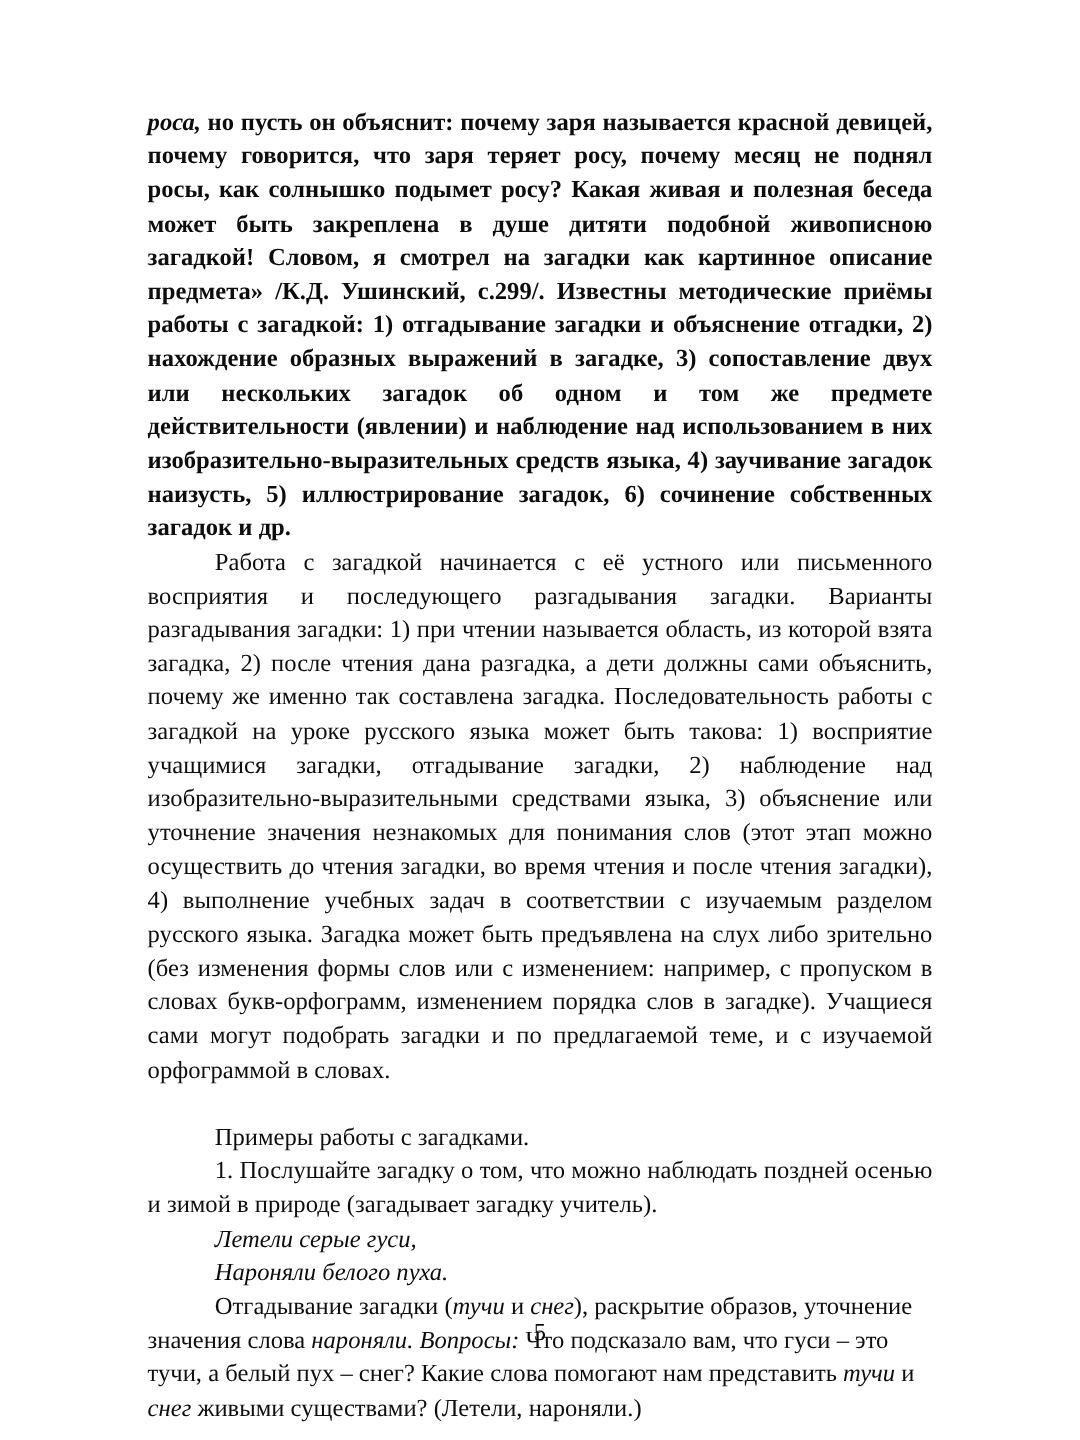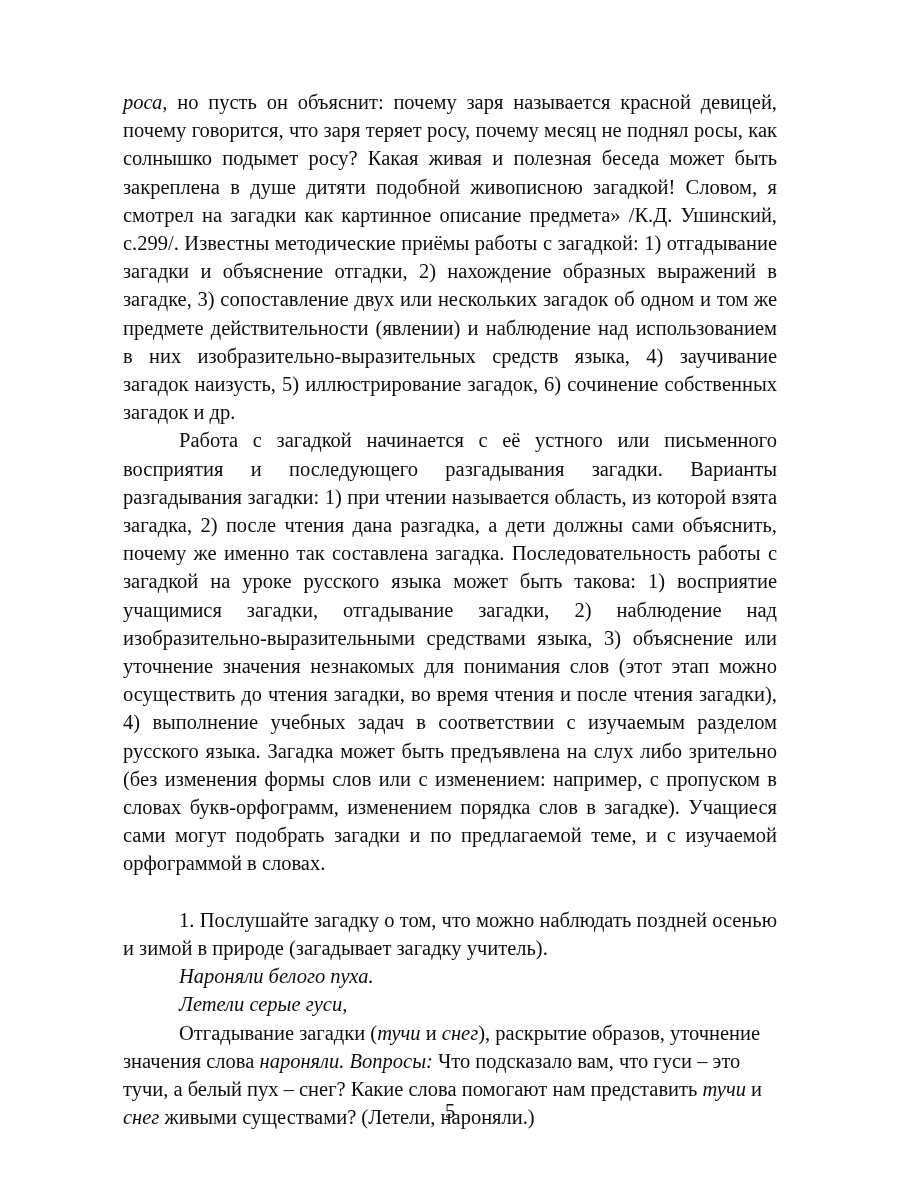--- a/index.html
+++ b/index.html
@@ -27,20 +27,21 @@
     font-size: 20.5px;
     line-height: 28.2px;
     text-align: justify;
     text-justify: inter-word;
     -webkit-hyphens: none;
     hyphens: none;
     word-spacing: 0px;
   }
   p.cont {
     text-indent: 0;
+    font-weight: bold;
   }
   p.indent {
     text-indent: 56px;
   }
   p.left {
     text-align: left;
   }
   p.verse {
     text-align: left;
     text-indent: 56px;
@@ -69,25 +70,26 @@
 <div class="page">
 
   <div class="textcolumn">
 
     <p class="cont"><span class="ital">роса,</span><span> но пусть он объяснит: почему заря называется красной девицей, почему говорится, что заря теряет росу, почему месяц не поднял росы, как солнышко подымет росу? Какая живая и полезная беседа может быть закреплена в душе дитяти подобной живописною загадкой! Словом, я смотрел на загадки как картинное описание предмета» /К.Д. Ушинский, с.299/. Известны методические приёмы работы с загадкой: 1) отгадывание загадки и объяснение отгадки, 2) нахождение образных выражений в загадке, 3) сопоставление двух или нескольких загадок об одном и том же предмете действительности (явлении) и наблюдение над использованием в них изобразительно-выразительных средств языка, 4) заучивание загадок наизусть, 5) иллюстрирование загадок, 6) сочинение собственных загадок и др.</span></p>
 
     <p class="indent">Работа с загадкой начинается с её устного или письменного восприятия и последующего разгадывания загадки. Варианты разгадывания загадки: 1) при чтении называется область, из которой взята загадка, 2) после чтения дана разгадка, а дети должны сами объяснить, почему же именно так составлена загадка. Последовательность работы с загадкой на уроке русского языка может быть такова: 1) восприятие учащимися загадки, отгадывание загадки, 2) наблюдение над изобразительно-выразительными средствами языка, 3) объяснение или уточнение значения незнакомых для понимания слов (этот этап можно осуществить до чтения загадки, во время чтения и после чтения загадки), 4) выполнение учебных задач в соответствии с изучаемым разделом русского языка. Загадка может быть предъявлена на слух либо зрительно (без изменения формы слов или с изменением: например, с пропуском в словах букв-орфограмм, изменением порядка слов в загадке). Учащиеся сами могут подобрать загадки и по предлагаемой теме, и с изучаемой орфограммой в словах.</p>
 
     <div class="gap"></div>
 
+    <p class="indent left">Примеры работы с загадками.</p>
 
     <p class="indent"><span>1</span><span>. </span><span class="bold">Послушайте</span><span> загадку о том, что можно наблюдать поздней осенью и зимой в природе (загадывает загадку учитель).</span></p>
 
+    <p class="verse">Летели серые гуси,</p>
     <p class="verse">Нароняли белого пуха.</p>
-    <p class="verse">Летели серые гуси,</p>
 
     <p class="indent left"><span>Отгадывание загадки (</span><span class="ital">тучи</span><span> и </span><span class="ital">снег</span><span>), раскрытие образов, уточнение значения слова </span><span class="ital">нароняли. Вопросы:</span><span> Что подсказало вам, что гуси – это тучи, а белый пух – снег? Какие слова помогают нам представить </span><span class="ital">тучи</span><span> и </span><span class="ital">снег</span><span> живыми существами? (Летели, нароняли.)</span></p>
 
   </div>
 
   <div class="pagenum">5</div>
 
 </div>
 
 </body></html>

